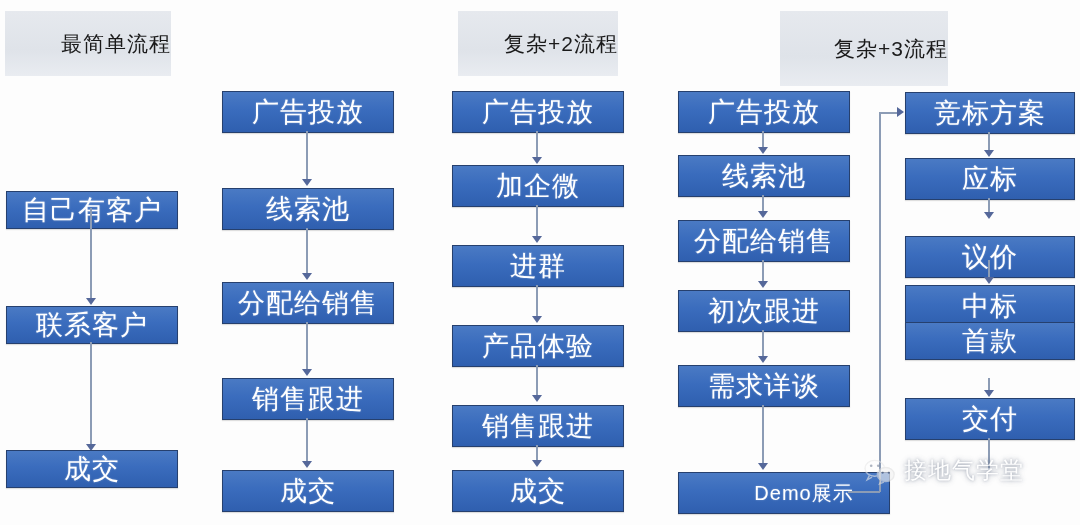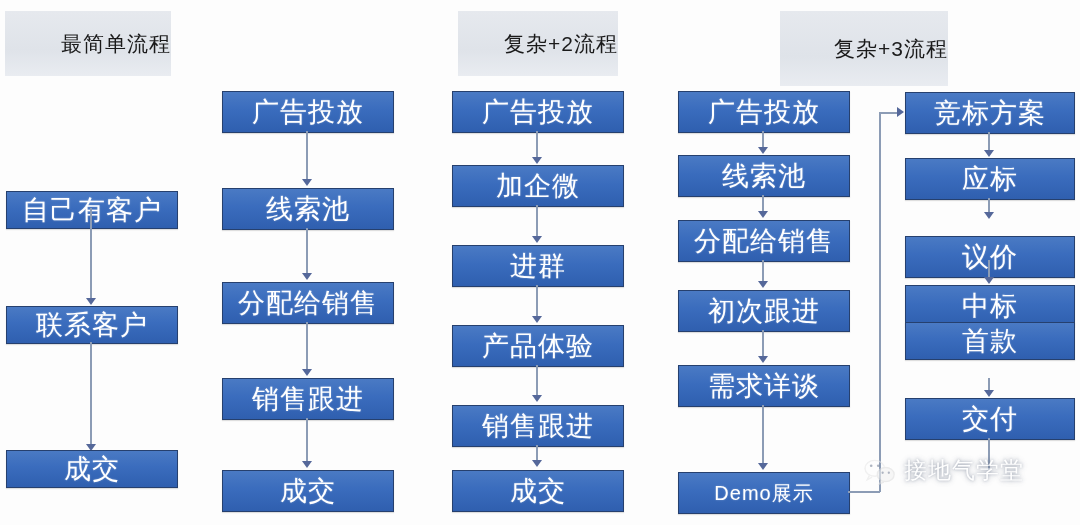--- a/index.html
+++ b/index.html
@@ -187,21 +187,21 @@
   </div>
   <div class="conn v" style="left:762px;top:330px;height:28px;"></div>
   <div class="arrow-down" style="left:758px;top:356px;"></div>
 
   <div class="node" style="left:678px;top:365px;width:170px;height:40px;">
     <span>需求详谈</span>
   </div>
   <div class="conn v" style="left:762px;top:405px;height:60px;"></div>
   <div class="arrow-down" style="left:758px;top:463px;"></div>
 
-  <div class="node latin" style="left:678px;top:472px;width:170px;height:40px;">
+  <div class="node latin" style="left:678px;top:472px;width:170px;height:40px;padding-left:40px;">
     <span>Demo展示</span>
   </div>
 
   <div class="conn h" style="left:848px;top:491px;width:32px;"></div>
   <div class="conn v" style="left:879px;top:112px;height:380px;"></div>
   <div class="conn h" style="left:879px;top:112px;width:20px;"></div>
   <div class="arrow-right" style="left:897px;top:107px;"></div>
 
   <div class="node" style="left:905px;top:92px;width:168px;height:40px;">
     <span>竞标方案</span>

